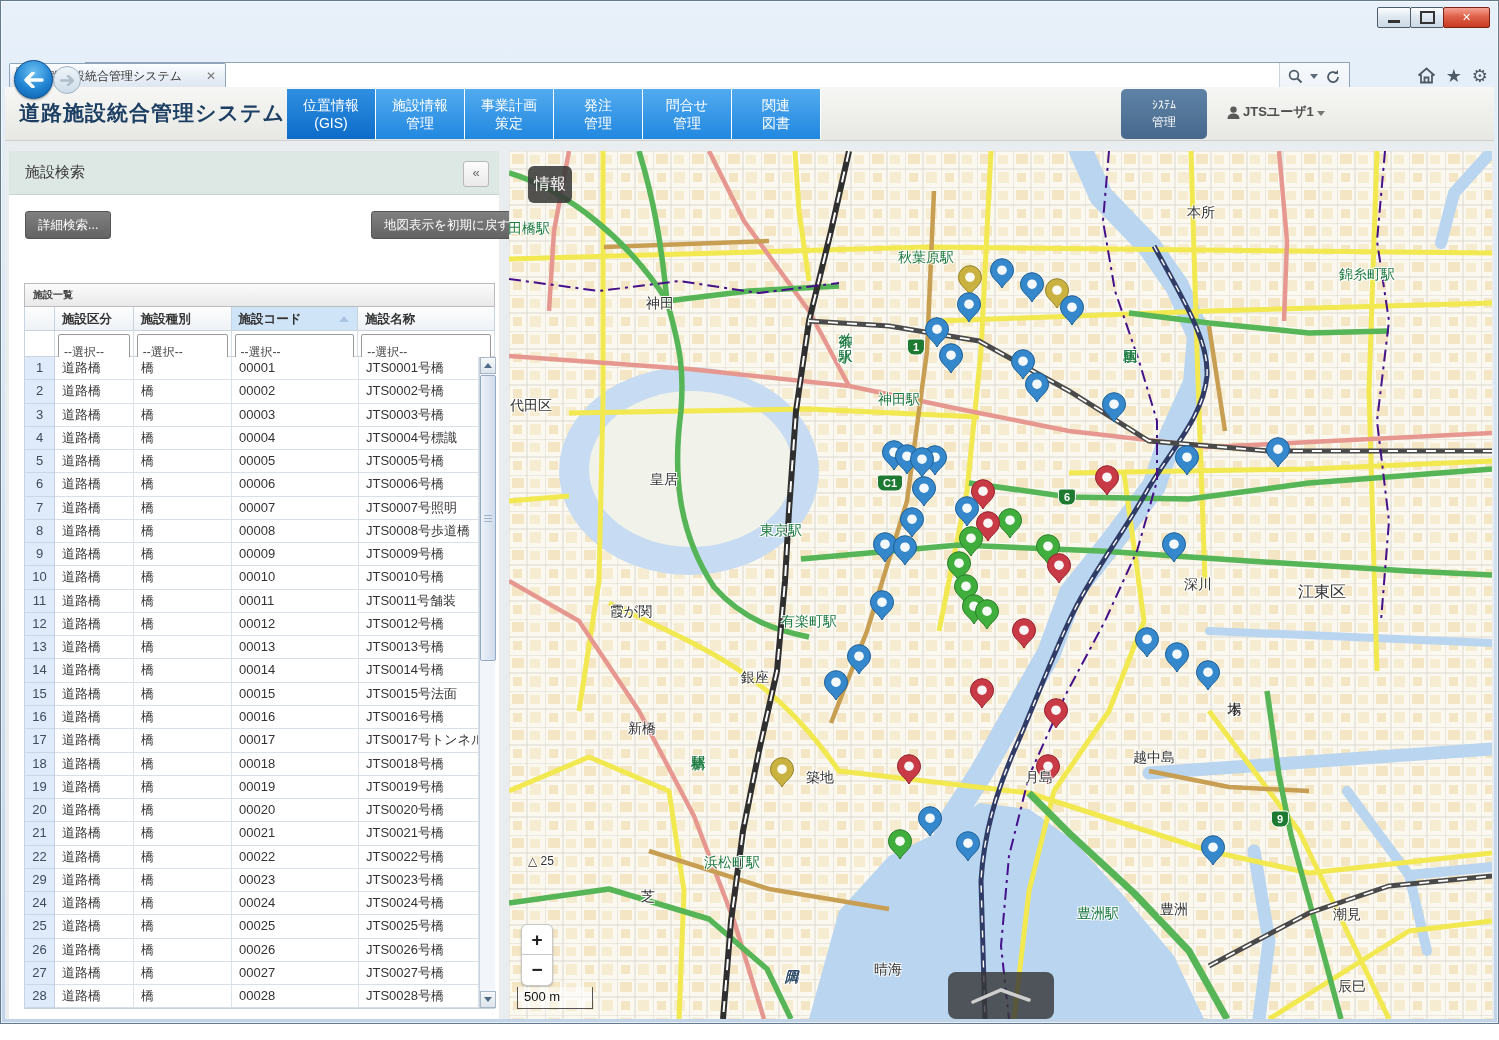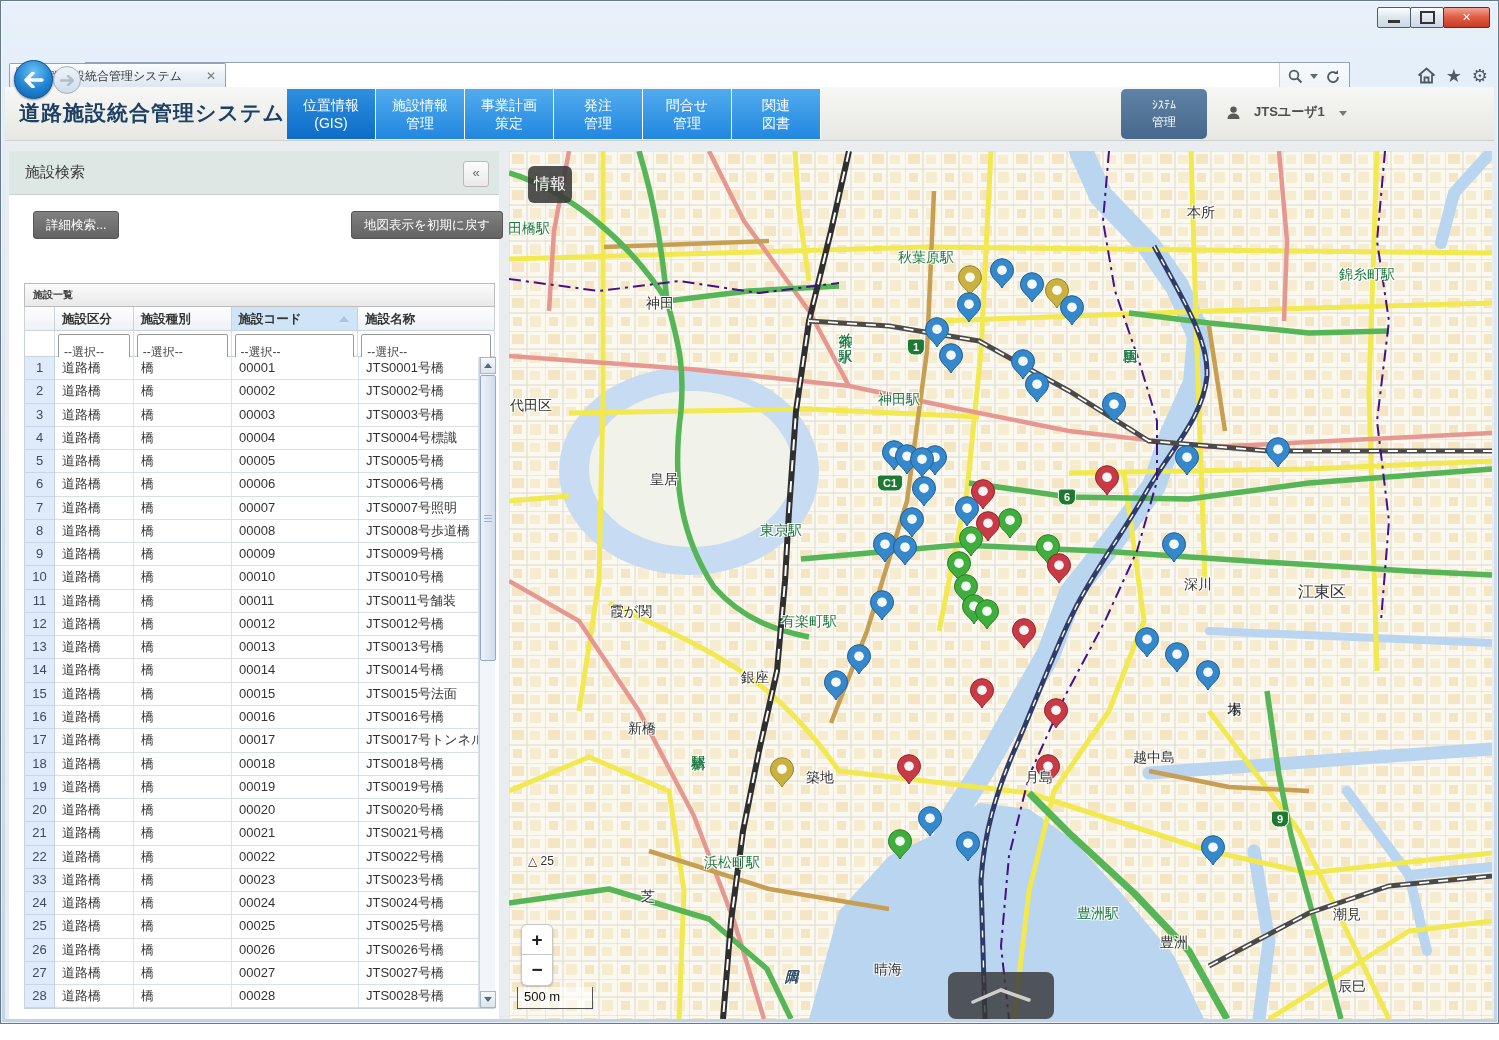--- a/index.html
+++ b/index.html
@@ -39,29 +39,29 @@
   
   .page{position:absolute;left:4px;top:86px;width:1489px;height:932px;background:#e9edf0;overflow:hidden;}
   .appheader{position:absolute;left:0;top:0;width:100%;height:53px;background:linear-gradient(#f7f7f5,#e7e7e3);border-bottom:1px solid #cfcfcc;}
   .apptitle{position:absolute;left:14px;top:12px;font-size:21px;font-weight:bold;color:#1d3f63;letter-spacing:1px;}
   .nav-tabs{position:absolute;left:282px;top:2px;display:flex;height:50px;}
   .nav-tab{width:88px;height:50px;border-right:1px solid #fff;display:flex;flex-direction:column;align-items:center;justify-content:center;
     color:#fff;font-size:14px;line-height:18px;background:linear-gradient(#52abef,#2187df);cursor:pointer;text-align:right;}
   .nav-tab.active{background:linear-gradient(#2f8fe0,#0d6cc8);}
   .sys-btn{position:absolute;left:1116px;top:2px;width:86px;height:50px;border:none;border-radius:5px;
     background:linear-gradient(#5e83a6,#47688c);color:#fff;font-size:12px;line-height:17px;font-family:inherit;}
-  .userbox{position:absolute;left:1222px;top:16px;display:flex;align-items:center;gap:14px;color:#4e4e4e;font-size:13px;font-weight:bold;}
+  .userbox{position:absolute;left:1222px;top:16px;display:flex;align-items:center;gap:3px;color:#4e4e4e;font-size:13px;font-weight:bold;}
   .user-caret{width:0;height:0;border-left:4px solid transparent;border-right:4px solid transparent;border-top:5px solid #777;margin-top:2px;}
   
   .sidebar{position:absolute;left:4px;top:64px;width:490px;height:868px;background:#fff;}
   .panel-head{position:absolute;left:0;top:0;width:100%;height:43px;background:#dde8e4;border-bottom:1px solid #c8d4cf;}
   .panel-title{position:absolute;left:16px;top:12px;font-size:15px;color:#3a3a3a;}
   .collapse-btn{position:absolute;right:10px;top:10px;width:24px;height:24px;background:linear-gradient(#fcfcfc,#e9e9e9);
     border:1px solid #b9b9b9;border-radius:3px;color:#666;font-size:13px;text-align:center;line-height:22px;}
-  .panel-actions{position:absolute;left:8px;top:43px;width:100%;height:107px;}
+  .panel-actions{position:absolute;left:0;top:43px;width:100%;height:107px;padding-left:28px;}
   .gbtn{position:absolute;height:28px;border:1px solid #565656;border-radius:3px;color:#fff;font-size:12.5px;
     background:linear-gradient(#808080,#636363);font-family:inherit;padding:0 12px;}
   .btn-detail{left:16px;top:17px;}
   .btn-reset{right:4px;top:17px;}
   
   .ftable{position:absolute;left:15px;top:132px;width:471px;}
   .fcaption{height:22px;background:linear-gradient(#fbfbfb,#e9e9e9);border:1px solid #bbb;
     font-size:10px;font-weight:bold;color:#444;padding-left:8px;line-height:22px;}
   .fhead,.ffilter{display:flex;border-left:1px solid #c9d3dd;}
   .fhead .hc{height:24px;background:linear-gradient(#fdfdfd,#eef2f6);border-right:1px solid #c9d3dd;border-bottom:1px solid #c9d3dd;
@@ -390,21 +390,21 @@
                   <div class="c w-name">JTS0021号橋</div>
                 </div>
                 <div class="frow">
                   <div class="c w-num num">22</div>
                   <div class="c w-kubun">道路橋</div>
                   <div class="c w-shu">橋</div>
                   <div class="c w-code">00022</div>
                   <div class="c w-name">JTS0022号橋</div>
                 </div>
                 <div class="frow">
-                  <div class="c w-num num">33</div>
+                  <div class="c w-num num">29</div>
                   <div class="c w-kubun">道路橋</div>
                   <div class="c w-shu">橋</div>
                   <div class="c w-code">00023</div>
                   <div class="c w-name">JTS0023号橋</div>
                 </div>
                 <div class="frow">
                   <div class="c w-num num">24</div>
                   <div class="c w-kubun">道路橋</div>
                   <div class="c w-shu">橋</div>
                   <div class="c w-code">00024</div>
@@ -771,21 +771,21 @@
             <span class="map-label place" style="left: 530px; top: 627px;">月島</span>
             <span class="map-label place" style="left: 689px; top: 434px;">深川</span>
             <span class="map-label place" style="left: 813px; top: 441px; font-size: 16px;">江東区</span>
             <span class="map-label place vert" style="left: 726px; top: 540px;">木場</span>
             <span class="map-label place" style="left: 645px; top: 607px;">越中島</span>
             <span class="map-label station" style="left: 223px; top: 712px;">浜松町駅</span>
             <span class="map-label place" style="left: 139px; top: 746px;">芝</span>
             <span class="map-label place" style="left: 379px; top: 819px;">晴海</span>
             <span class="map-label water vert" style="left: 283px; top: 808px;">隅田川</span>
             <span class="map-label station" style="left: 589px; top: 763px;">豊洲駅</span>
-            <span class="map-label place" style="left: 665px; top: 792px;">豊洲</span>
+            <span class="map-label place" style="left: 665px; top: 759px;">豊洲</span>
             <span class="map-label place" style="left: 838px; top: 764px;">潮見</span>
             <span class="map-label place" style="left: 843px; top: 836px;">辰巳</span>
             <span class="map-label place" style="left: 32px; top: 710px; font-size: 12px;">△ 25</span>
           </div>
       <div id="map-shields">
             <span class="shield" style="left: 407px; top: 196px;">1</span>
             <span class="shield" style="left: 381px; top: 332px;">C1</span>
             <span class="shield" style="left: 558px; top: 346px;">6</span>
             <span class="shield" style="left: 771px; top: 668px;">9</span>
           </div>

